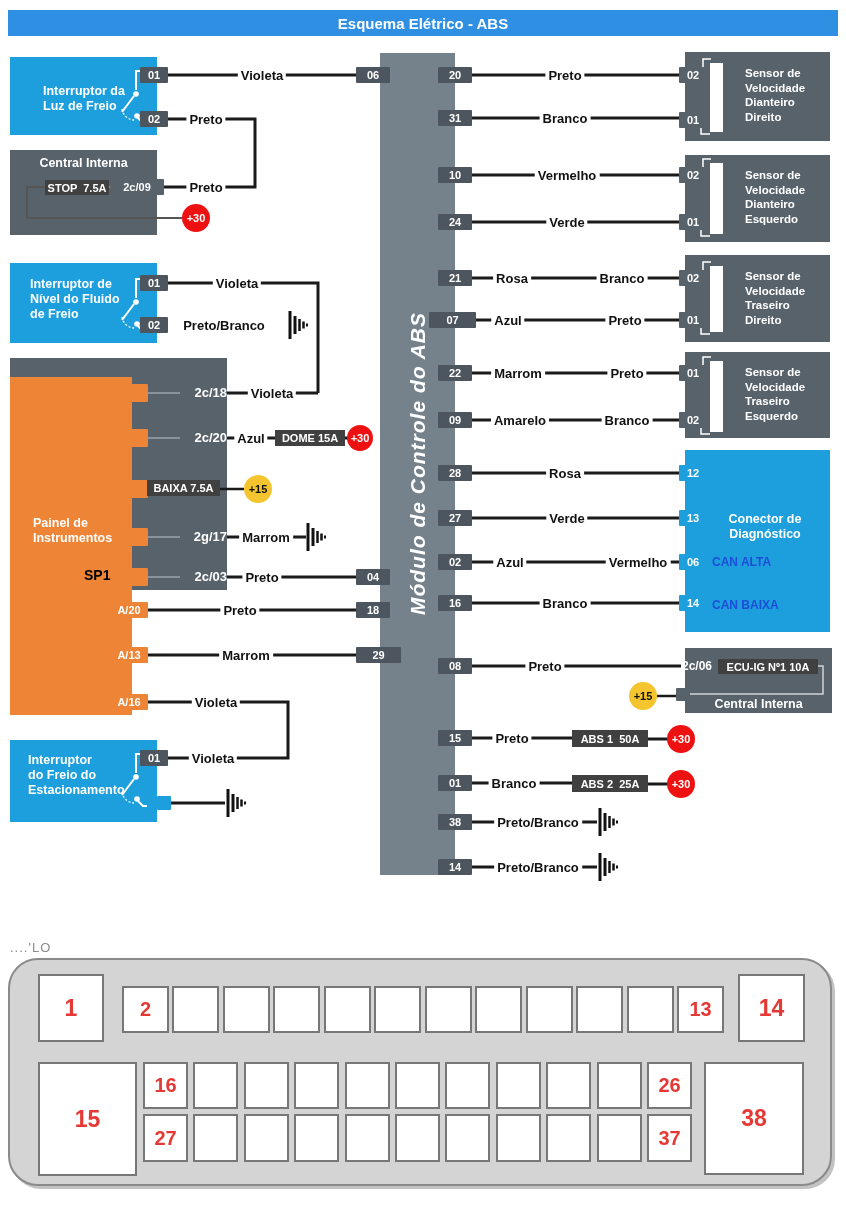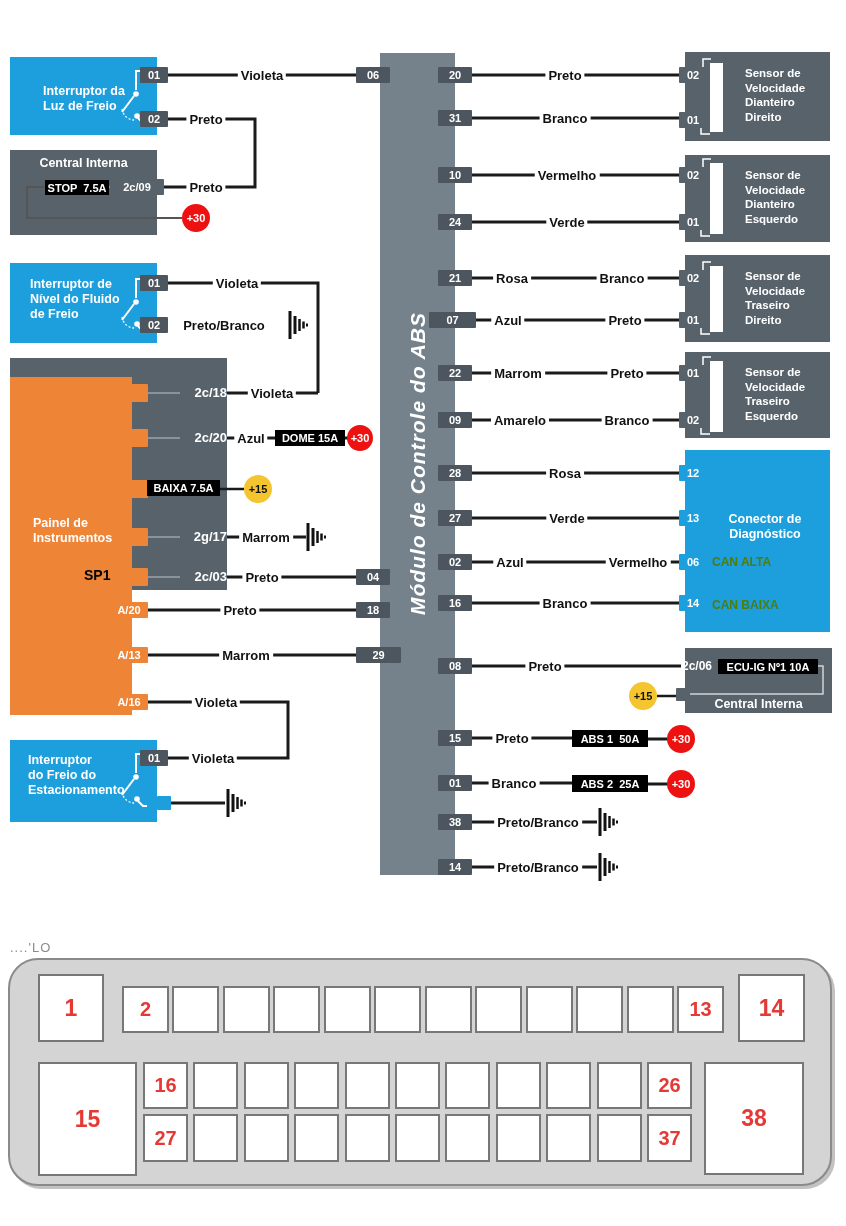--- a/index.html
+++ b/index.html
@@ -11,37 +11,40 @@
   .module{position:absolute;left:380px;top:53px;width:75px;height:822px;background:#75828C;z-index:2;display:flex;align-items:center;justify-content:center}
   .module-label{writing-mode:vertical-rl;transform:rotate(180deg);font-weight:bold;font-style:italic;font-size:21px;color:#fff;letter-spacing:1px;white-space:nowrap}
   .boxtitle{position:absolute;color:#fff;font-weight:bold;font-size:12.5px;line-height:15px;white-space:pre-line;z-index:4}
   .sensortitle{position:absolute;color:#fff;font-weight:bold;font-size:11.5px;line-height:14.5px;white-space:pre-line;z-index:4}
   .wl{position:absolute;transform:translate(-50%,-50%);font-weight:bold;font-size:13px;color:#111;background:#fff;padding:0 3px;white-space:nowrap;z-index:5}
   .tab{position:absolute;background:#4d565e;color:#fff;font-weight:bold;font-size:11px;line-height:16px;height:16px;text-align:center;z-index:6;border-radius:1px}
   .tab.orange{background:#EE8436}
   .tab.blue{background:#1C9FDC}
   .tab.slate{background:#58626B}
   .edge{position:absolute;color:#fff;font-weight:bold;font-size:13px;text-align:right;z-index:6;width:55px}
-  .fuse{position:absolute;background:#000000;color:#fff;font-weight:bold;font-size:11px;display:flex;align-items:center;justify-content:center;white-space:pre;z-index:6}
+  .fuse{position:absolute;background:#404040;color:#fff;font-weight:bold;font-size:11px;display:flex;align-items:center;justify-content:center;white-space:pre;z-index:6}
   .supply{position:absolute;border-radius:50%;width:28px;height:28px;display:flex;align-items:center;justify-content:center;font-weight:bold;font-size:11px;z-index:6;transform:translate(-50%,-50%)}
   .s30{background:#EE1111;color:#fff}
   .s15{background:#F5C52F;color:#111}
   .sp1{position:absolute;color:#000;font-weight:bold;font-size:14px;z-index:4}
-  .can{position:absolute;color:#4d7c0f;font-weight:bold;font-size:12px;z-index:4}
+  .can{position:absolute;color:#1d4ed8;font-weight:bold;font-size:12px;z-index:4}
   .artifact{position:absolute;left:10px;top:940px;font-size:13px;color:#8b8b8b;letter-spacing:1px;z-index:4}
   .connbody{position:absolute;left:8px;top:958px;width:824px;height:228px;background:#D4D4D4;border:2px solid #8a8a8a;border-radius:30px;box-sizing:border-box;box-shadow:3px 3px 0 #c2c2c2;z-index:2}
   .cell{position:absolute;background:#fff;border:2px solid #777;box-sizing:border-box;display:flex;align-items:center;justify-content:center;color:#E53935;font-weight:bold;font-size:20px;z-index:4}
   .cell.big{font-size:23px}
   svg.layer{position:absolute;left:0;top:0;z-index:3}
 </style>
 </head>
 <body>
 
 <div id="root">
 
+  <div class="band" style="top:10px">
+      <span>Esquema Elétrico - ABS</span>
+    </div>
   <div class="artifact">....'LO</div>
 
   <div class="bluebox" style="left:10px;top:57px;width:147px;height:78px"></div>
   <div class="boxtitle" style="left:43px;top:84px">Interruptor da
 Luz de Freio</div>
 
   <div class="slatebox" style="left:10px;top:150px;width:147px;height:85px"></div>
   <div class="boxtitle" style="left:10px;top:156px;width:147px;text-align:center">Central Interna</div>
 
   <div class="bluebox" style="left:10px;top:263px;width:147px;height:80px"></div>

